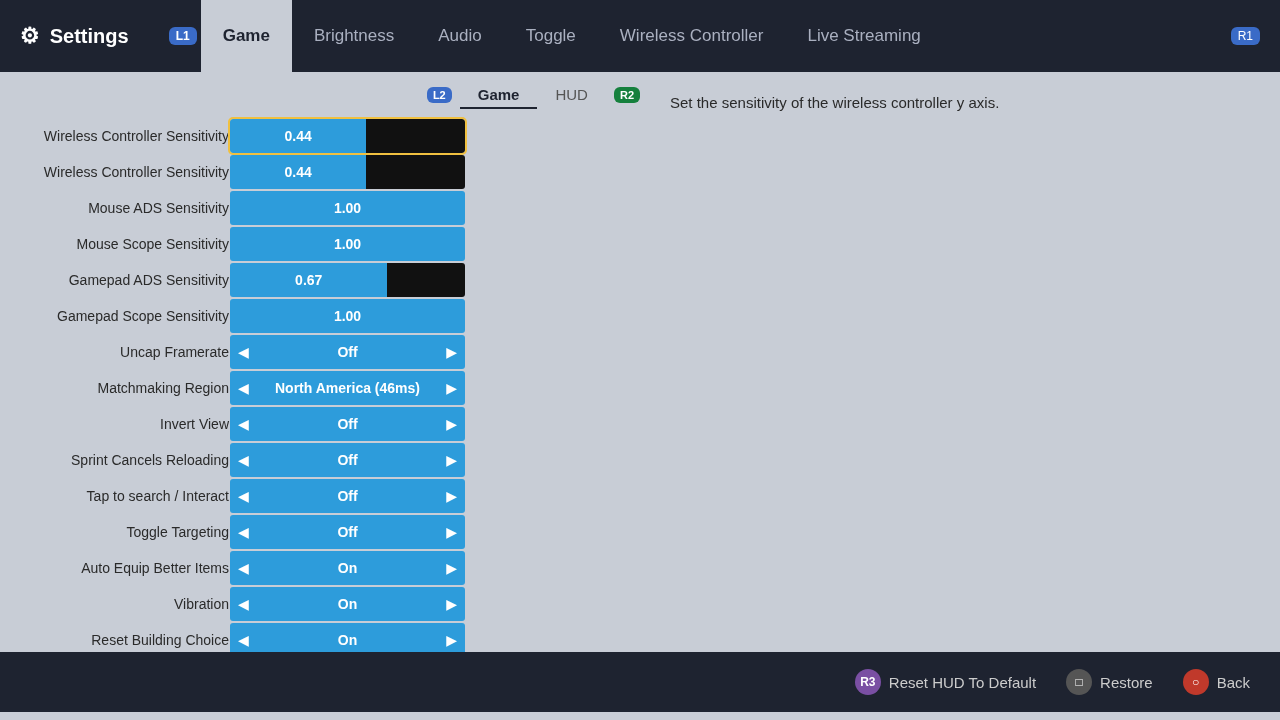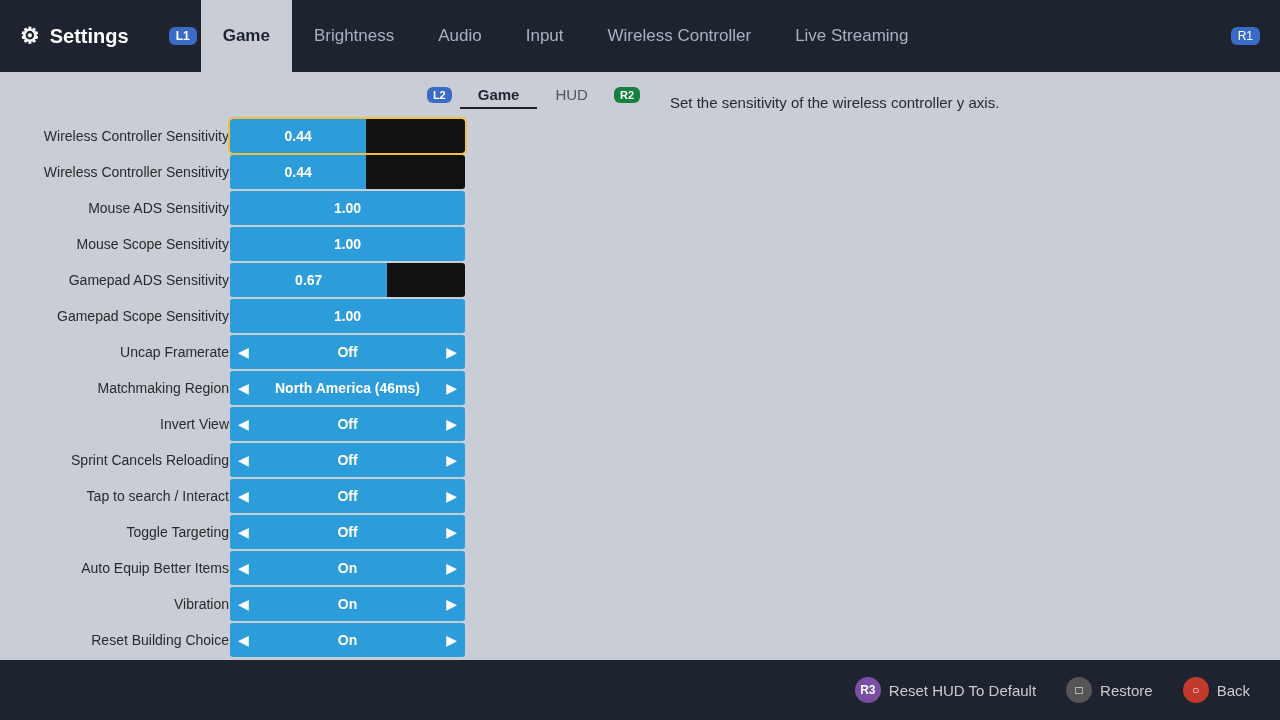--- a/index.html
+++ b/index.html
@@ -229,21 +229,21 @@
     .bottom-bar {
       width: 100%;
       height: 60px;
       background: #1e2330;
       display: flex;
       align-items: center;
       justify-content: flex-end;
       padding: 0 30px;
       gap: 30px;
       position: absolute;
-      bottom: 0;
+      bottom: 8px;
     }
     .bottom-action {
       display: flex;
       align-items: center;
       gap: 8px;
       color: #ccc;
       font-size: 15px;
     }
     .btn-circle {
       width: 26px;
@@ -274,21 +274,21 @@
     <div class="nav-tab active">
       <span>Game</span>
     </div>
     <div class="nav-tab">
       <span>Brightness</span>
     </div>
     <div class="nav-tab">
       <span>Audio</span>
     </div>
     <div class="nav-tab">
-      <span>Input</span>
+      <span>Toggle</span>
     </div>
     <div class="nav-tab">
       <span>Wireless Controller</span>
     </div>
     <div class="nav-tab">
       <span>Live Streaming</span>
     </div>
   </div>
   <span class="r1-badge">R1</span>
 </div>

